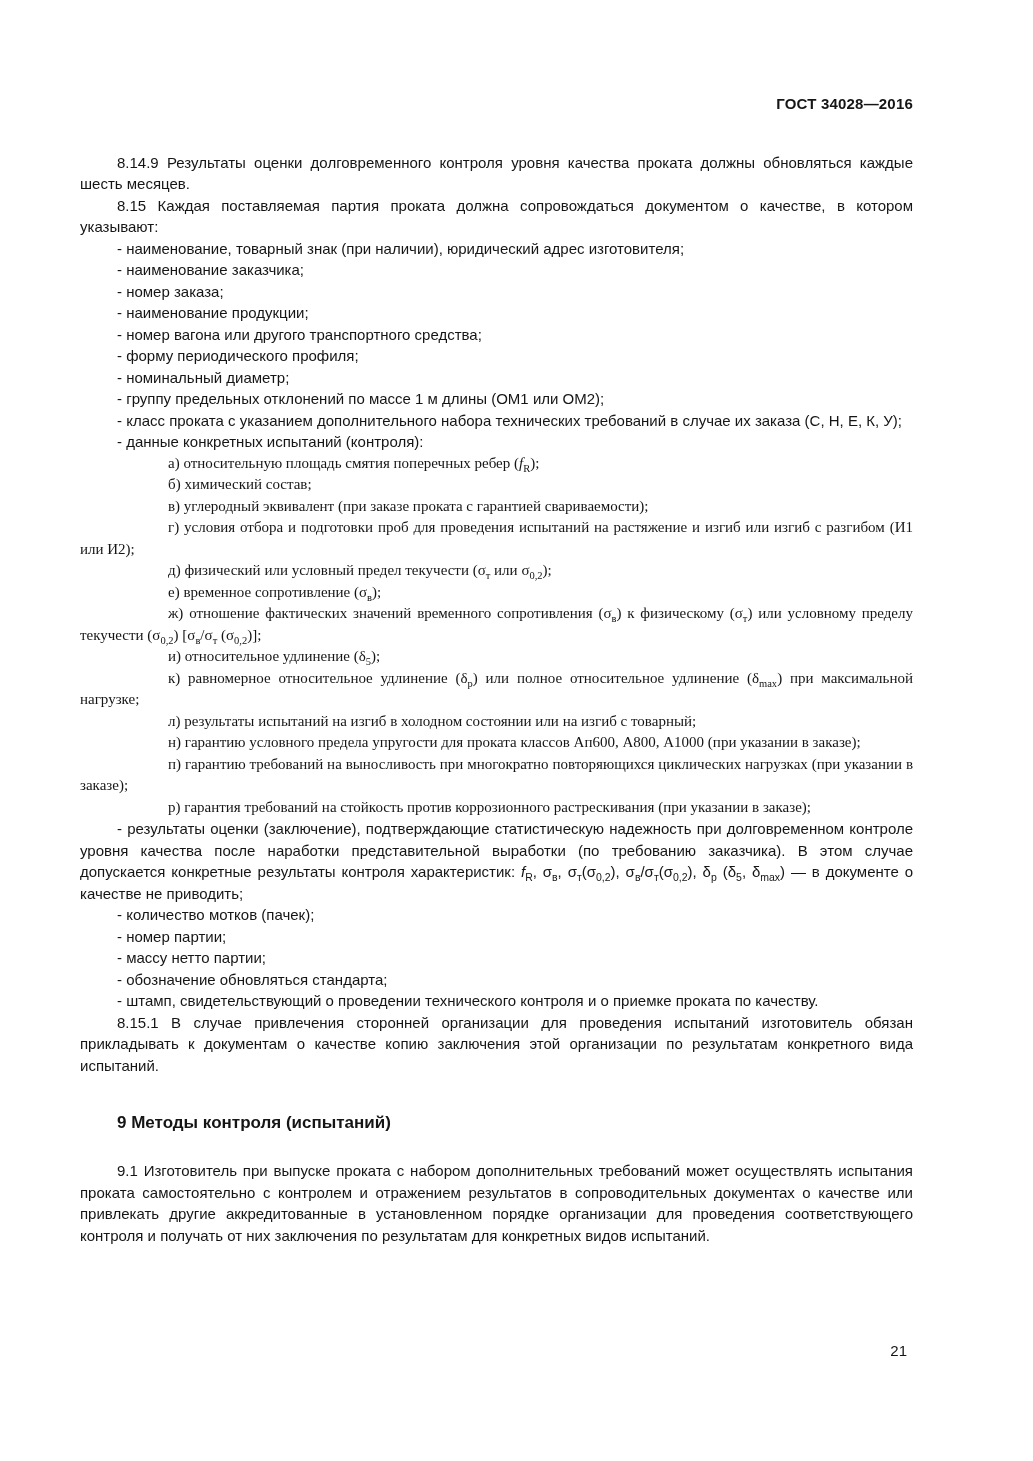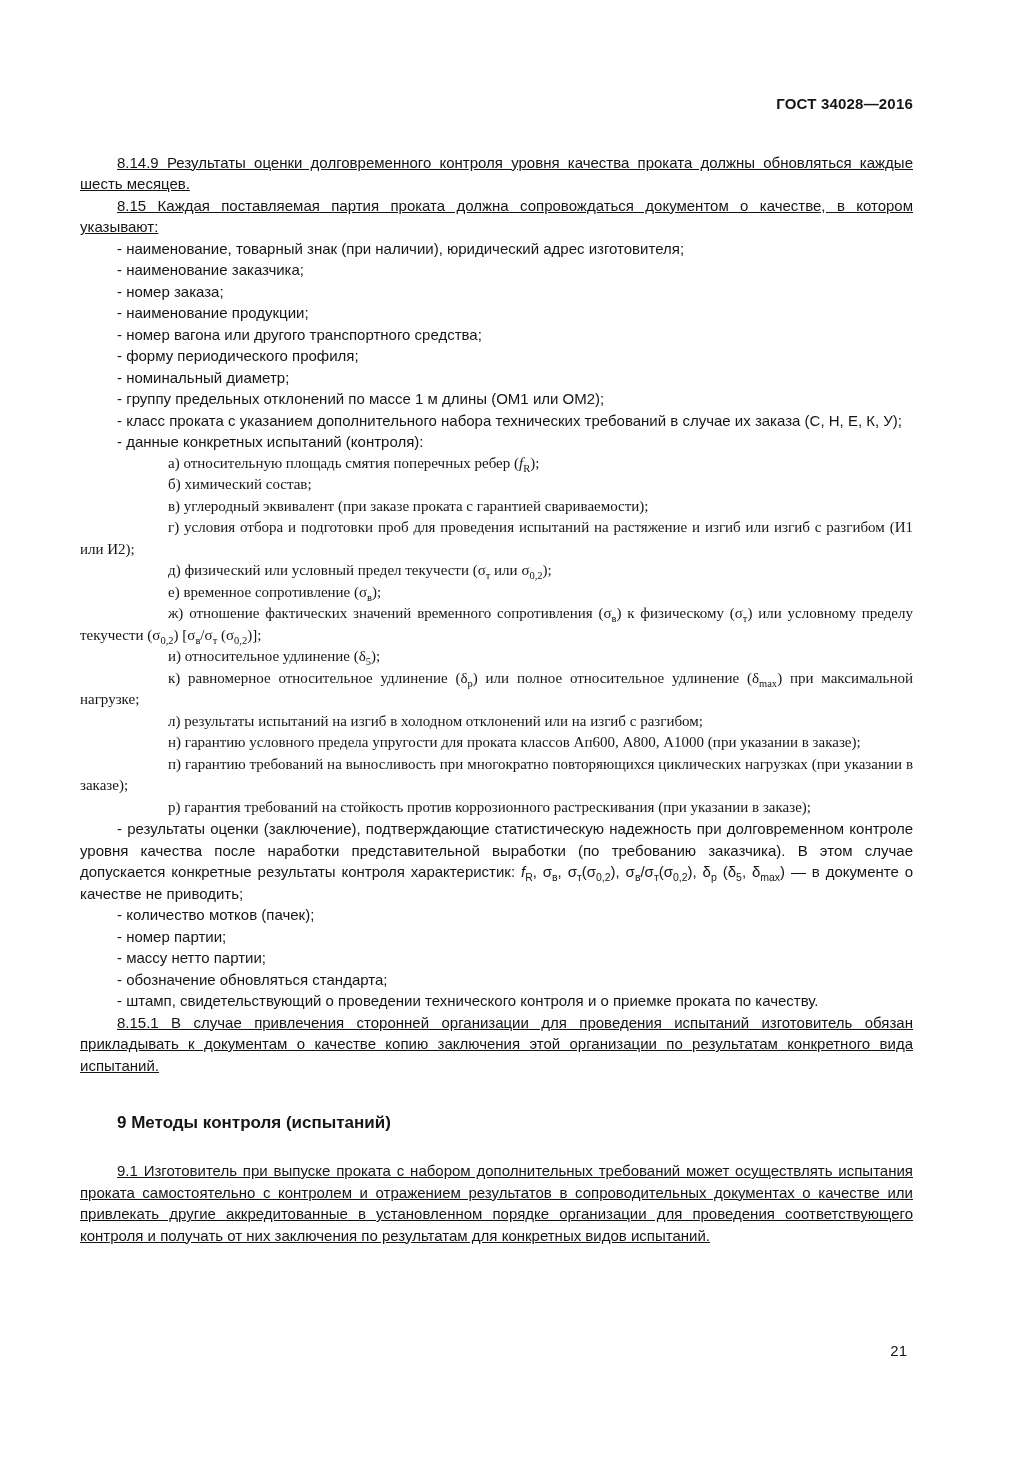--- a/index.html
+++ b/index.html
@@ -20,21 +20,21 @@
   .doc-header {
     text-align: right;
     font-weight: bold;
     margin-bottom: 37px;
     letter-spacing: 0.2px;
   }
   .body-text p {
     margin: 0;
     text-align: justify;
   }
-  .para  { text-indent: 37px; text-decoration: underline; }
+  .para  { text-indent: 37px; }
   .dash  { text-indent: 37px; }
   .letter{ text-indent: 88px; font-family: Liberation Serif, serif; }
   h2.heading {
     font-size: 17px;
     line-height: 22px;
     font-weight: bold;
     margin: 36px 0 26px 37px;
     text-align: left;
   }
   sub { font-size: 10.5px; line-height: 0; }
@@ -69,21 +69,21 @@
     <p class="dash">- данные конкретных испытаний (контроля):</p>
     <p class="letter">а) относительную площадь смятия поперечных ребер (<i>f</i><sub>R</sub>);</p>
     <p class="letter">б) химический состав;</p>
     <p class="letter">в) углеродный эквивалент (при заказе проката с гарантией свариваемости);</p>
     <p class="letter">г) условия отбора и подготовки проб для проведения испытаний на растяжение и изгиб или изгиб с разгибом (И1 или И2);</p>
     <p class="letter">д) физический или условный предел текучести (σ<sub>т</sub> или σ<sub>0,2</sub>);</p>
     <p class="letter">е) временное сопротивление (σ<sub>в</sub>);</p>
     <p class="letter">ж) отношение фактических значений временного сопротивления (σ<sub>в</sub>) к физическому (σ<sub>т</sub>) или условному пределу текучести (σ<sub>0,2</sub>) [σ<sub>в</sub>/σ<sub>т</sub> (σ<sub>0,2</sub>)];</p>
     <p class="letter">и) относительное удлинение (δ<sub>5</sub>);</p>
     <p class="letter">к) равномерное относительное удлинение (δ<sub>р</sub>) или полное относительное удлинение (δ<sub>max</sub>) при максимальной нагрузке;</p>
-    <p class="letter">л) результаты испытаний на изгиб в холодном отклонений или на изгиб с разгибом;</p>
+    <p class="letter">л) результаты испытаний на изгиб в холодном состоянии или на изгиб с товарный;</p>
     <p class="letter">н) гарантию условного предела упругости для проката классов Ап600, А800, А1000 (при указании в заказе);</p>
     <p class="letter">п) гарантию требований на выносливость при многократно повторяющихся циклических нагрузках (при указании в заказе);</p>
     <p class="letter">р) гарантия требований на стойкость против коррозионного растрескивания (при указании в заказе);</p>
     <p class="dash">- результаты оценки (заключение), подтверждающие статистическую надежность при долговременном контроле уровня качества после наработки представительной выработки (по требованию заказчика). В этом случае допускается конкретные результаты контроля характеристик: <i>f</i><sub>R</sub>, σ<sub>в</sub>, σ<sub>т</sub>(σ<sub>0,2</sub>), σ<sub>в</sub>/σ<sub>т</sub>(σ<sub>0,2</sub>), δ<sub>р</sub> (δ<sub>5</sub>, δ<sub>max</sub>) — в документе о качестве не приводить;</p>
     <p class="dash">- количество мотков (пачек);</p>
     <p class="dash">- номер партии;</p>
     <p class="dash">- массу нетто партии;</p>
     <p class="dash">- обозначение обновляться стандарта;</p>
     <p class="dash">- штамп, свидетельствующий о проведении технического контроля и о приемке проката по качеству.</p>
     <p class="para">8.15.1 В случае привлечения сторонней организации для проведения испытаний изготовитель обязан прикладывать к документам о качестве копию заключения этой организации по результатам конкретного вида испытаний.</p>

